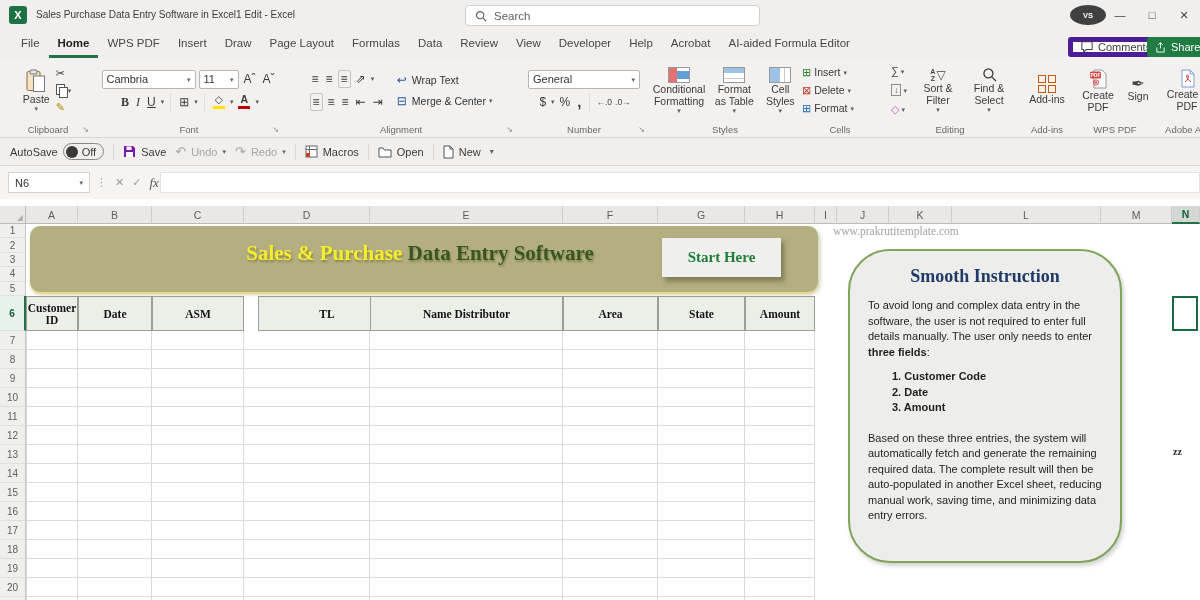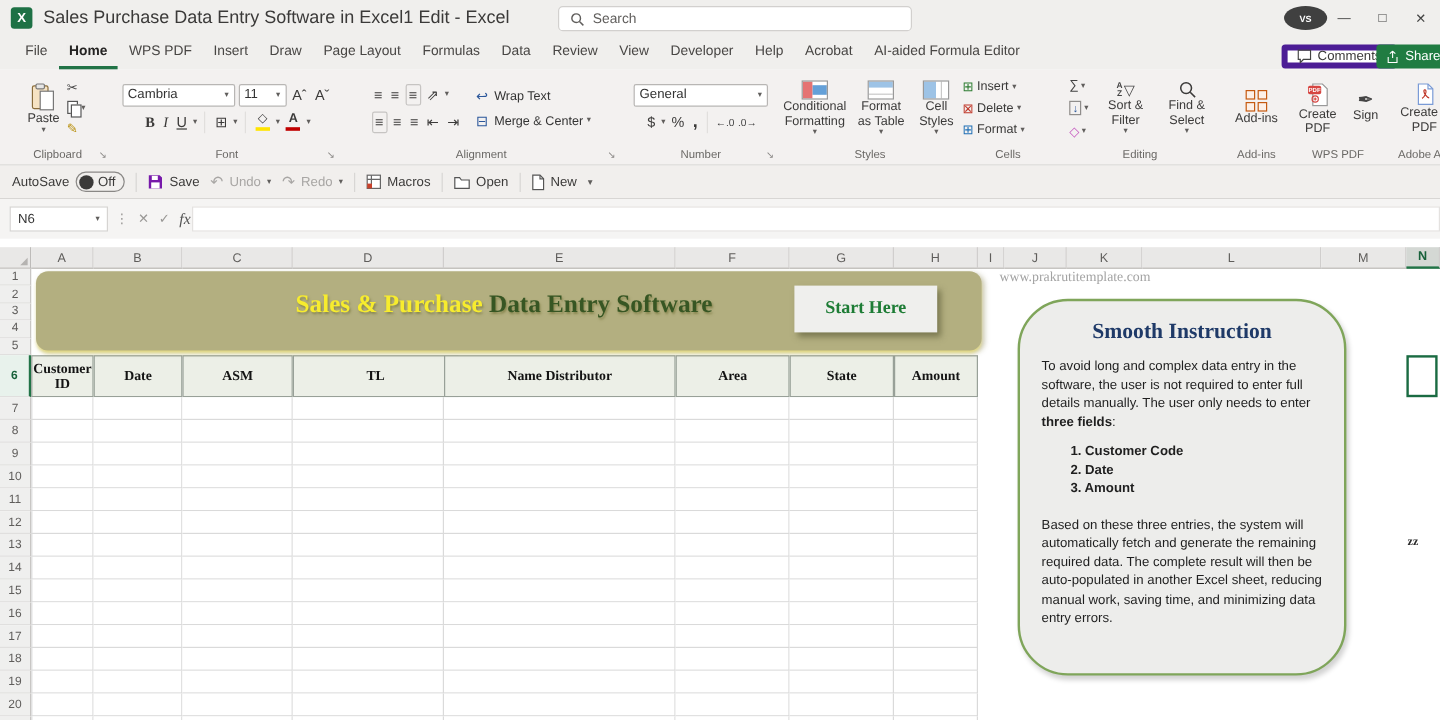--- a/index.html
+++ b/index.html
@@ -4,21 +4,21 @@
 <style>
   *{box-sizing:border-box;margin:0;padding:0}
   html,body{background:#cfcfcf}
   #app{position:relative;width:1200px;height:600px;overflow:hidden;background:#fff;
        font-family:"Liberation Sans",sans-serif;color:#333;-webkit-font-smoothing:antialiased}
 
   
   .titlebar{position:absolute;left:0;top:0;width:1200px;height:30px;background:#f0efed}
   .xl-icon{position:absolute;left:9px;top:6px;width:18px;height:18px;border-radius:3px;background:#1e7145;
            color:#fff;font-weight:700;font-size:11px;display:flex;align-items:center;justify-content:center}
-  .doc-title{position:absolute;left:36px;top:0;height:30px;line-height:30px;font-size:15px;color:#3b3a39}
+  .doc-title{position:absolute;left:36px;top:0;height:30px;line-height:30px;font-size:10px;color:#3b3a39}
   .searchbox{position:absolute;left:465px;top:5px;width:295px;height:21px;background:#fff;border:1px solid #d2d0ce;
              border-radius:4px;display:flex;align-items:center;gap:7px;padding:0 9px;font-size:11.5px;color:#605e5c}
   .avatar{position:absolute;left:1070px;top:5px;width:36px;height:20px;border-radius:50%;background:#404040;
           color:#fff;font-size:7.5px;font-weight:700;display:flex;align-items:center;justify-content:center}
   .winbtn{position:absolute;top:0;width:32px;height:30px;display:flex;align-items:center;justify-content:center;
           font-size:11px;color:#444}
 
   .menubar{position:absolute;left:0;top:30px;width:1200px;height:28px;background:#f0efed;display:flex;
            align-items:flex-end;padding-left:12px}
   .mtab{padding:0 9px;font-size:11.5px;height:27px;line-height:25px;color:#484644;white-space:nowrap}
@@ -589,21 +589,21 @@
     <div class="rownum" style="position: absolute; left: 0px; top: 483px; width: 26px; height: 19px;">15</div>
     <div class="rownum" style="position: absolute; left: 0px; top: 502px; width: 26px; height: 19px;">16</div>
     <div class="rownum" style="position: absolute; left: 0px; top: 521px; width: 26px; height: 19px;">17</div>
     <div class="rownum" style="position: absolute; left: 0px; top: 540px; width: 26px; height: 19px;">18</div>
     <div class="rownum" style="position: absolute; left: 0px; top: 559px; width: 26px; height: 19px;">19</div>
     <div class="rownum" style="position: absolute; left: 0px; top: 578px; width: 26px; height: 19px;">20</div>
     <div class="rownum" style="position: absolute; left: 0px; top: 597px; width: 26px; height: 19px;">21</div>
     <div class="th" style="position: absolute; left: 26px; top: 296px; width: 52px; height: 35px;">Customer ID</div>
     <div class="th" style="position: absolute; left: 78px; top: 296px; width: 74px; height: 35px;">Date</div>
     <div class="th" style="position: absolute; left: 152px; top: 296px; width: 92px; height: 35px;">ASM</div>
-    <div class="th" style="position: absolute; left: 244px; top: 296px; width: 138px; height: 35px;">TL</div>
+    <div class="th" style="position: absolute; left: 258px; top: 296px; width: 138px; height: 35px;">TL</div>
     <div class="th" style="position: absolute; left: 370px; top: 296px; width: 193px; height: 35px;">Name Distributor</div>
     <div class="th" style="position: absolute; left: 563px; top: 296px; width: 95px; height: 35px;">Area</div>
     <div class="th" style="position: absolute; left: 658px; top: 296px; width: 87px; height: 35px;">State</div>
     <div class="th" style="position: absolute; left: 745px; top: 296px; width: 70px; height: 35px;">Amount</div>
     <div class="td" style="position: absolute; left: 26px; top: 331px; width: 52px; height: 19px; border-left: 1px solid rgb(218, 218, 218);"></div>
     <div class="td" style="position: absolute; left: 78px; top: 331px; width: 74px; height: 19px;"></div>
     <div class="td" style="position: absolute; left: 152px; top: 331px; width: 92px; height: 19px;"></div>
     <div class="td" style="position: absolute; left: 244px; top: 331px; width: 126px; height: 19px;"></div>
     <div class="td" style="position: absolute; left: 370px; top: 331px; width: 193px; height: 19px;"></div>
     <div class="td" style="position: absolute; left: 563px; top: 331px; width: 95px; height: 19px;"></div>

